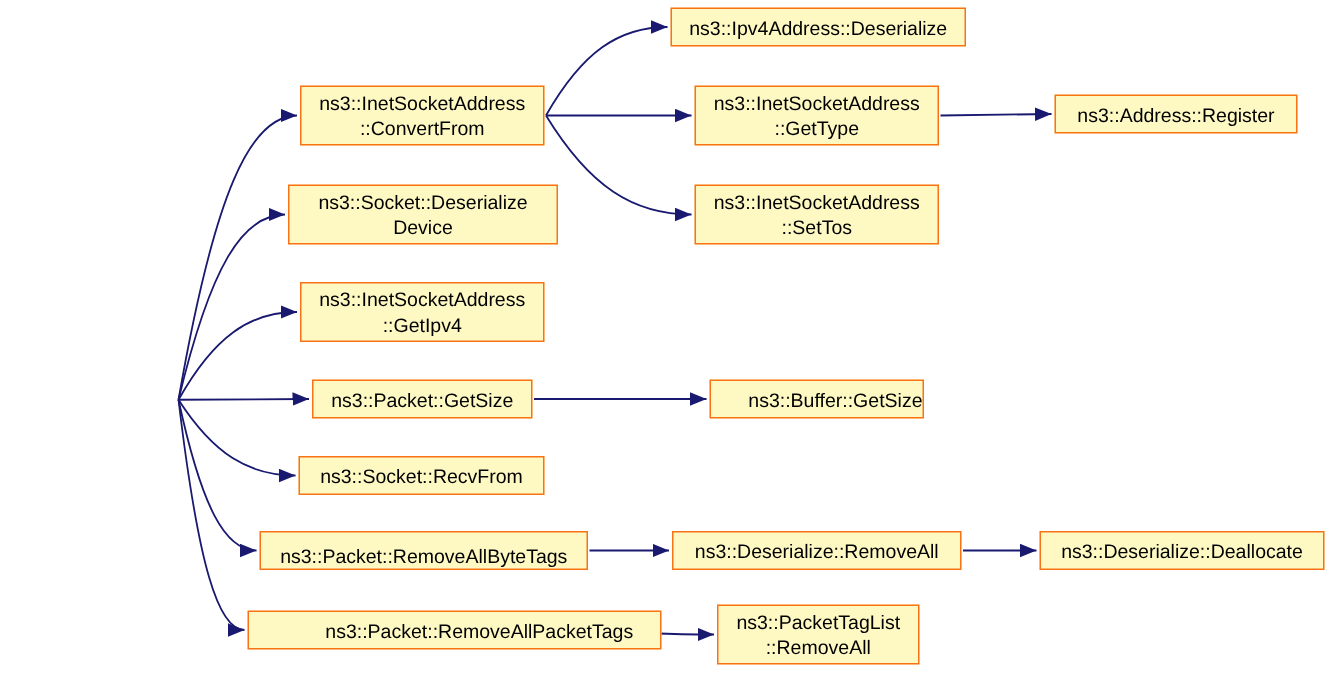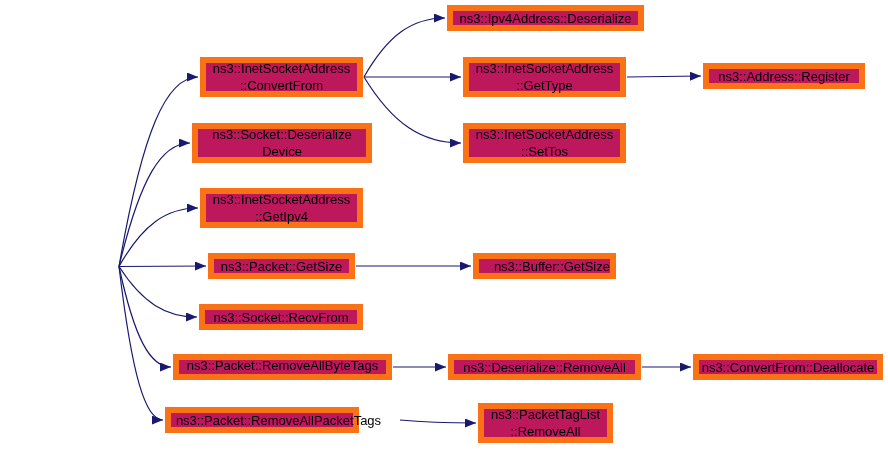--- a/index.html
+++ b/index.html
@@ -8,22 +8,22 @@
     width:888px;height:450px;
     background:#ffffff;
     font-family:"Liberation Sans", sans-serif;
     overflow:hidden;
   }
   .edge-layer{position:absolute;left:0;top:0;width:888px;height:450px;z-index:1;}
   .node-layer{position:absolute;left:0;top:0;width:888px;height:450px;z-index:2;}
   .node{
     position:absolute;
     box-sizing:border-box;
-    background:#be185d;
-    border:6px solid #f97316;
+    background:#fef9c3;
+    border:1px solid #f97316;
     display:flex;
     flex-direction:column;
     justify-content:center;
     align-items:center;
     font-size:13px;
     line-height:17px;
     color:#000000;
     text-align:center;
     white-space:nowrap;
     cursor:pointer;
@@ -78,21 +78,21 @@
       </div>
       <div class="node" style="left: 208px; top: 253px; width: 147px; height: 26px;">
         <div class="node-line">ns3::Packet::GetSize</div>
       </div>
       <div class="node" style="left: 199px; top: 304px; width: 164px; height: 26px;">
         <div class="node-line">ns3::Socket::RecvFrom</div>
       </div>
       <div class="node" style="left: 173px; top: 354px; width: 219px; height: 26px; justify-content: flex-end;">
         <div class="node-line">ns3::Packet::RemoveAllByteTags</div>
       </div>
-      <div class="node" style="left: 165px; top: 407px; width: 194px; height: 26px; padding-left: 33px;">
+      <div class="node" style="left: 165px; top: 407px; width: 276px; height: 26px; padding-left: 33px;">
         <div class="node-line">ns3::Packet::RemoveAllPacketTags</div>
       </div>
       <div class="node" style="left: 447px; top: 5px; width: 197px; height: 26px;">
         <div class="node-line">ns3::Ipv4Address::Deserialize</div>
       </div>
       <div class="node" style="left: 463px; top: 57px; width: 163px; height: 40px;">
         <div class="node-line">ns3::InetSocketAddress</div>
         <div class="node-line">::GetType</div>
       </div>
       <div class="node" style="left: 463px; top: 123px; width: 163px; height: 40px;">
@@ -106,16 +106,16 @@
         <div class="node-line">ns3::Deserialize::RemoveAll</div>
       </div>
       <div class="node" style="left: 478px; top: 403px; width: 135px; height: 40px;">
         <div class="node-line">ns3::PacketTagList</div>
         <div class="node-line">::RemoveAll</div>
       </div>
       <div class="node" style="left: 703px; top: 63px; width: 162px; height: 26px;">
         <div class="node-line">ns3::Address::Register</div>
       </div>
       <div class="node" style="left: 693px; top: 354px; width: 190px; height: 26px;">
-        <div class="node-line">ns3::ConvertFrom::Deallocate</div>
+        <div class="node-line">ns3::Deserialize::Deallocate</div>
       </div>
     </div>
 </div>
 
 </body></html>

